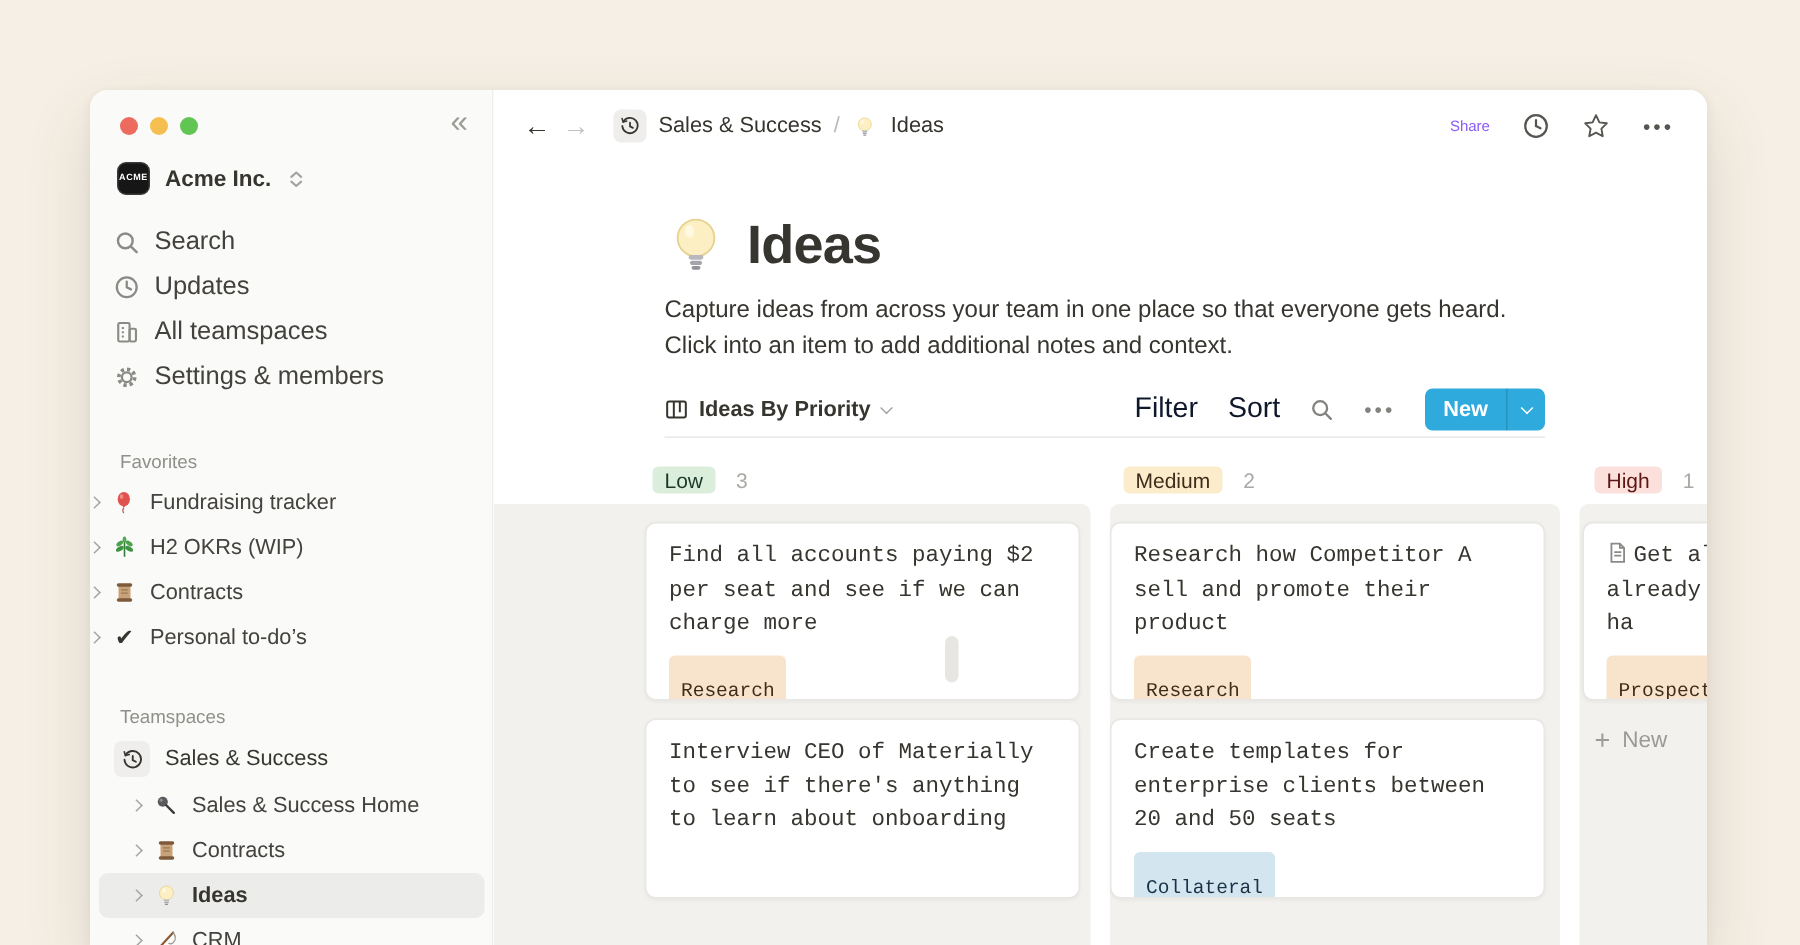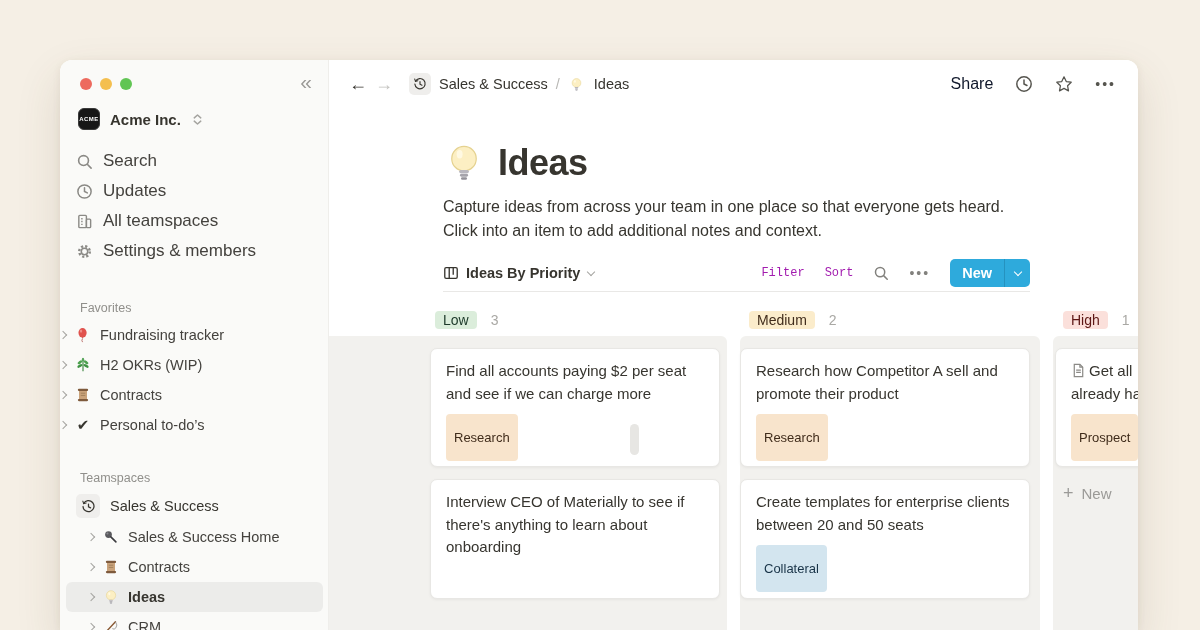--- a/index.html
+++ b/index.html
@@ -35,57 +35,57 @@
   .emo { width:18px; height:18px; flex:0 0 auto; display:inline-flex; align-items:center; justify-content:center; }
   .check-glyph { font-size:15px; font-weight:bold; color:#37352F; }
   
   .main { position:relative; flex:1; background:#fff; display:flex; flex-direction:column; overflow:hidden; }
   .topbar { height:48px; flex:0 0 48px; display:flex; align-items:center; padding:0 22px 0 20px; gap:8px; }
   .nav-arrow { font-size:18px; line-height:1; }
   .nav-back{ color:#37352F; } .nav-fwd{ color:#C3C2BF; }
   .crumb { display:flex; align-items:center; gap:8px; font-size:14.5px; }
   .crumb-sep { color:#B9B8B5; }
   .topbar-right { margin-left:auto; display:flex; align-items:center; gap:22px; }
-  .share { font-size:16px; color:#0f172a; }
+  .share { font-size:10px; color:#8b5cf6; }
   .ticon { width:18px; height:18px; color:#56554F; }
   .dots { color:#56554F; font-size:14px; letter-spacing:2px; }
   .content { padding:0 108px 0 114px; }
   .title-row { margin-top:34px; display:flex; align-items:center; gap:13px; }
   .title-bulb { width:42px; height:42px; }
   .page-title { font-size:36px; font-weight:700; letter-spacing:-.5px; color:#37352F; }
   .desc { margin-top:11px; font-size:16px; line-height:1.5; color:#37352F; max-width:590px; }
   .callout { margin-top:22px; font-size:16px; line-height:1.75; max-width:600px; }
   .code-chip { font-family:"Liberation Mono","DejaVu Sans Mono",monospace; font-size:13.5px; color:#EB5757; background:#F1F0EE; border-radius:4px; padding:2px 6px; margin:0 3px; }
   .view-toolbar { margin-top:16px; height:28px; display:flex; align-items:center; }
   .kanban-icon { width:16px; height:16px; color:#37352F; margin-right:7px; }
   .view-name { font-size:14.5px; font-weight:600; color:#37352F; }
   .vt-chev { margin-left:8px; }
   .vt-right { margin-left:auto; display:flex; align-items:center; gap:20px; }
-  .vt-gray { font-size:12px; color:#a21caf;font-family:Liberation Mono, monospace; }
+  .vt-gray { font-size:19px; color:#0f172a; }
   .vt-icon { width:16px; height:16px; color:#82817D; }
   .new-btn { display:flex; align-items:stretch; height:28px; border-radius:5px; overflow:hidden; background:#2EAADC; color:#fff; }
   .new-btn-label { display:flex; align-items:center; padding:0 12px; font-size:14.5px; font-weight:600; }
   .new-btn-dd { display:flex; align-items:center; justify-content:center; width:26px; border-left:1px solid rgba(0,40,60,.18); }
   .new-btn .chev { border-color:#fff; }
   .divider { margin-top:4px; height:1px; background:#E9E8E6; width:587px; }
   .col-headers { position:relative; margin-top:19px; height:22px; }
   .col-head { position:absolute; top:0; display:flex; align-items:center; gap:14px;text-align:right; }
   .pill { font-size:14px; font-weight:500; padding:1px 8px; border-radius:4px; }
   .pill-low { background:#DBEDDB; color:#1C3829; }
   .pill-medium { background:#FBECCB; color:#402C1B; }
   .pill-high { background:#FBE0DB; color:#5D1715; }
   .col-count { font-size:14px; color:#A9A8A4; }
   
   .board { position:relative; margin-top:3px; flex:1; overflow:hidden; }
   .colbg { position:absolute; top:0; bottom:-10px; background:#F2F1EE; border-radius:6px 6px 0 0; }
   .colbg1 { left:0; width:398px; border-radius:0 6px 0 0; }
   .colbg2 { left:411px; width:300px; }
   .colbg3 { left:724px; width:354px; }
   .card { position:absolute; width:290px; background:#fff; border:1px solid #E8E7E4; border-radius:7px;
-          box-shadow:0 1px 3px rgba(15,15,15,.05); padding:11px 15px; overflow:hidden; }
+          box-shadow:0 1px 3px rgba(15,15,15,.05); padding:11px 15px; overflow:hidden;font-family:Liberation Mono, monospace; }
   .card-title { font-size:15px; font-weight:500; line-height:1.5; color:#37352F; }
   .doc-icon { width:15px; height:15px; color:#8B8A86; vertical-align:-2px; margin-right:3px; }
   .tag { display:inline-block; margin-top:9px; font-size:13px; padding:16px 8px; border-radius:4px; }
   .tag-orange { background:#F8E4CC; color:#402C1B; }
   .tag-blue { background:#D3E5EF; color:#183347; }
   .assignee { margin-top:9px; display:flex; align-items:center; gap:7px; font-size:13.5px; color:#37352F;flex-direction:column; }
   .avatar { width:16px; height:16px; border-radius:50%; flex:0 0 auto; }
   .new-card { position:absolute; left:734px; top:148px; display:flex; align-items:center; gap:8px; font-size:15px; color:#9B9A97; }
   .plus { font-size:18px; line-height:1; }
   .scroll-thumb { position:absolute; left:301px; top:88px; width:9px; height:31px; background:#E7E6E3; border-radius:5px; }

